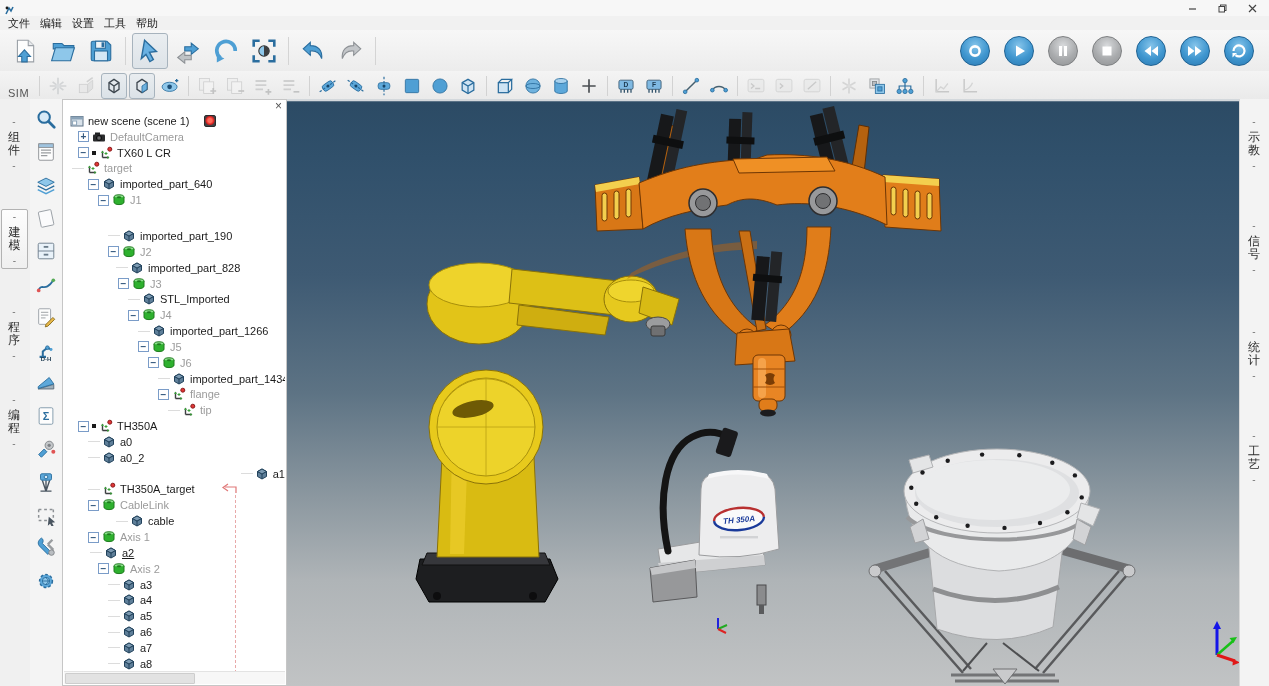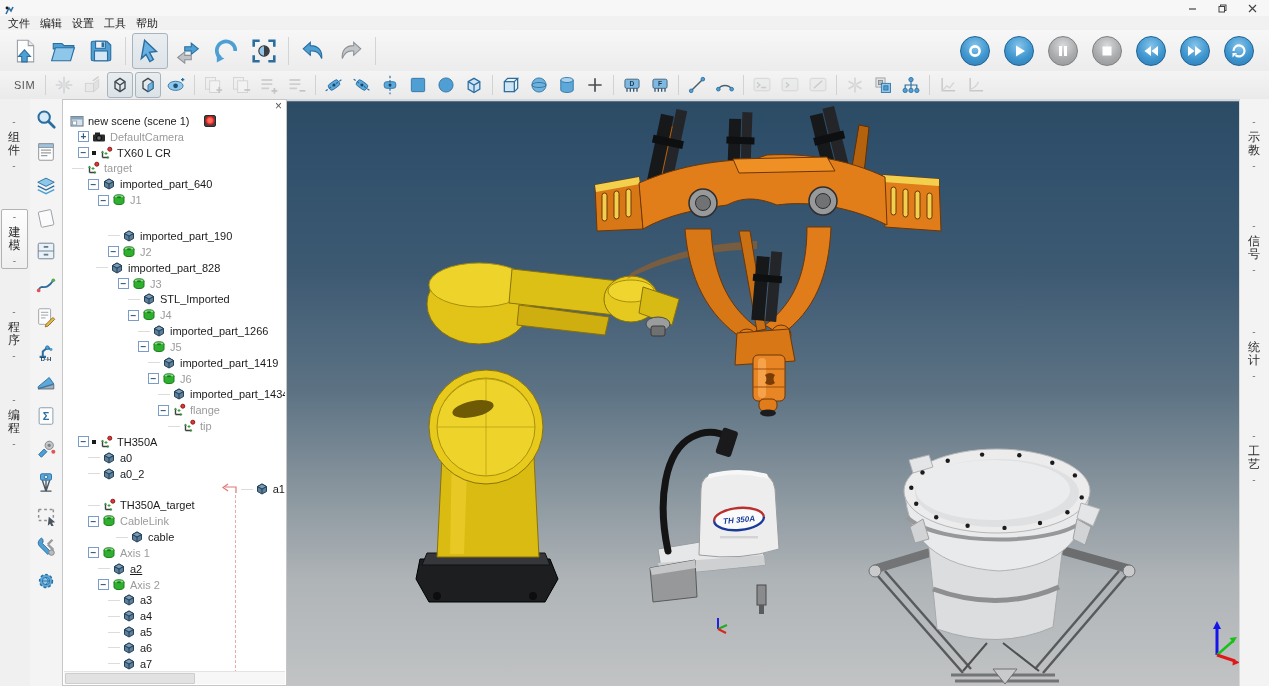--- a/index.html
+++ b/index.html
@@ -19,21 +19,21 @@
             border-bottom:1px solid #dadada;display:flex;align-items:center;padding:0 6px;}
   .tbtn{width:34px;height:34px;display:flex;align-items:center;justify-content:center;border:1px solid transparent;border-radius:3px;margin:0 1px;}
   .tbtn.active{background:linear-gradient(#eaeef1,#dde3e8);border-color:#a7b3bd;}
   .tsep{width:1px;height:28px;background:#d4d4d4;margin:0 5px;}
   .tspacer{flex:1;}
   .pbtn{width:28px;height:28px;border-radius:50%;margin:0 7px;display:flex;align-items:center;justify-content:center;}
   .pbtn.blue{background:radial-gradient(circle at 50% 32%,#85c4ea 0,#3f96cf 55%,#2b79b1 100%);border:1px solid #1f6293;}
   .pbtn.gray{background:radial-gradient(circle at 50% 32%,#d9dbdd 0,#a9abad 55%,#909294 100%);border:1px solid #7e8082;}
   
   .toolbar2{position:absolute;left:0;top:71px;right:0;height:28px;background:linear-gradient(#f4f4f4,#eaeaea);
-            border-bottom:1px solid #cccccc;display:flex;align-items:center;padding-left:12px;}
+            border-bottom:1px solid #cccccc;display:flex;align-items:flex-end;padding-left:6px;}
   .simlabel{font-size:11px;color:#555;margin:0 6px 0 2px;letter-spacing:.5px;}
   .sbtn{width:24px;height:24px;display:flex;align-items:center;justify-content:center;border:1px solid transparent;border-radius:3px;margin:0 1px;}
   .sbtn.active{background:linear-gradient(#e9edf0,#dbe2e7);border-color:#a7b3bd;}
   .sbtn.disabled{opacity:.45;filter:grayscale(.8);}
   .ssep{width:1px;height:20px;background:#d2d2d2;margin:0 4px;}
   
   .lefttabs{position:absolute;left:0;top:99px;width:30px;bottom:0;background:#f0f0f0;border-right:1px solid #dddddd;}
   .righttabs{position:absolute;right:0;top:99px;width:29px;bottom:0;background:#f3f3f3;border-left:1px solid #d8d8d8;}
   .vtab{position:absolute;left:1px;width:26px;display:flex;flex-direction:column;align-items:center;gap:5px;padding:3px 0;}
   .vtab.active{background:linear-gradient(#fdfdfd,#efefef);border:1px solid #b2b2b2;border-radius:2px;left:1px;width:25px;}
@@ -628,21 +628,21 @@
         </div>
         <div class="trow dim" style="padding-left: 44px;">
           <span class="exp">−</span>
           <svg class="ticon" width="14" height="14" viewBox="0 0 14 14">
             <ellipse cx="7" cy="4.2" rx="5" ry="2.4" fill="#8fe08f" stroke="#1e7a1e"></ellipse>
             <path d="M2 4.2v5c0 1.3 2.2 2.4 5 2.4s5-1.1 5-2.4v-5" fill="#2eb02e" stroke="#1e7a1e"></path>
             <ellipse cx="7" cy="4.2" rx="2.2" ry="1" fill="#1e7a1e"></ellipse>
           </svg>
           <span class="tlabel">J2</span>
         </div>
-        <div class="trow" style="padding-left: 32px;">
+        <div class="trow" style="padding-left: 52px;">
           <span class="conn"></span>
           <svg class="ticon" width="14" height="14" viewBox="0 0 14 14">
             <path d="M2.5 4.5L7 2l4.5 2.5v5L7 12 2.5 9.5z" fill="#5f7f99" stroke="#23435c"></path>
             <path d="M2.5 4.5L7 7l4.5-2.5M7 7v5" fill="none" stroke="#23435c"></path>
             <path d="M2.5 4.5L7 2l4.5 2.5L7 7z" fill="#7c9ab2" stroke="#23435c"></path>
           </svg>
           <span class="tlabel">imported_part_828</span>
         </div>
         <div class="trow dim" style="padding-left: 54px;">
           <span class="exp">−</span>
@@ -681,29 +681,20 @@
           <span class="tlabel">imported_part_1266</span>
         </div>
         <div class="trow dim" style="padding-left: 74px;">
           <span class="exp">−</span>
           <svg class="ticon" width="14" height="14" viewBox="0 0 14 14">
             <ellipse cx="7" cy="4.2" rx="5" ry="2.4" fill="#8fe08f" stroke="#1e7a1e"></ellipse>
             <path d="M2 4.2v5c0 1.3 2.2 2.4 5 2.4s5-1.1 5-2.4v-5" fill="#2eb02e" stroke="#1e7a1e"></path>
             <ellipse cx="7" cy="4.2" rx="2.2" ry="1" fill="#1e7a1e"></ellipse>
           </svg>
           <span class="tlabel">J5</span>
-        </div>
-        <div class="trow" style="padding-left: 84px;">
-          <span class="conn"></span>
-          <svg class="ticon" width="14" height="14" viewBox="0 0 14 14">
-            <path d="M2.5 4.5L7 2l4.5 2.5v5L7 12 2.5 9.5z" fill="#5f7f99" stroke="#23435c"></path>
-            <path d="M2.5 4.5L7 7l4.5-2.5M7 7v5" fill="none" stroke="#23435c"></path>
-            <path d="M2.5 4.5L7 2l4.5 2.5L7 7z" fill="#7c9ab2" stroke="#23435c"></path>
-          </svg>
-          <span class="tlabel">imported_part_1419</span>
         </div>
         <div class="trow dim" style="padding-left: 84px;">
           <span class="exp">−</span>
           <svg class="ticon" width="14" height="14" viewBox="0 0 14 14">
             <ellipse cx="7" cy="4.2" rx="5" ry="2.4" fill="#8fe08f" stroke="#1e7a1e"></ellipse>
             <path d="M2 4.2v5c0 1.3 2.2 2.4 5 2.4s5-1.1 5-2.4v-5" fill="#2eb02e" stroke="#1e7a1e"></path>
             <ellipse cx="7" cy="4.2" rx="2.2" ry="1" fill="#1e7a1e"></ellipse>
           </svg>
           <span class="tlabel">J6</span>
         </div>
@@ -804,21 +795,21 @@
         </div>
         <div class="trow dim" style="padding-left: 24px;">
           <span class="exp">−</span>
           <svg class="ticon" width="14" height="14" viewBox="0 0 14 14">
             <ellipse cx="7" cy="4.2" rx="5" ry="2.4" fill="#8fe08f" stroke="#1e7a1e"></ellipse>
             <path d="M2 4.2v5c0 1.3 2.2 2.4 5 2.4s5-1.1 5-2.4v-5" fill="#2eb02e" stroke="#1e7a1e"></path>
             <ellipse cx="7" cy="4.2" rx="2.2" ry="1" fill="#1e7a1e"></ellipse>
           </svg>
           <span class="tlabel">Axis 1</span>
         </div>
-        <div class="trow" style="padding-left: 34px; text-decoration: underline;">
+        <div class="trow" style="padding-left: 26px; text-decoration: underline;">
           <span class="conn"></span>
           <svg class="ticon" width="14" height="14" viewBox="0 0 14 14">
             <path d="M2.5 4.5L7 2l4.5 2.5v5L7 12 2.5 9.5z" fill="#5f7f99" stroke="#23435c"></path>
             <path d="M2.5 4.5L7 7l4.5-2.5M7 7v5" fill="none" stroke="#23435c"></path>
             <path d="M2.5 4.5L7 2l4.5 2.5L7 7z" fill="#7c9ab2" stroke="#23435c"></path>
           </svg>
           <span class="tlabel">a2</span>
         </div>
         <div class="trow dim" style="padding-left: 34px;">
           <span class="exp">−</span>

